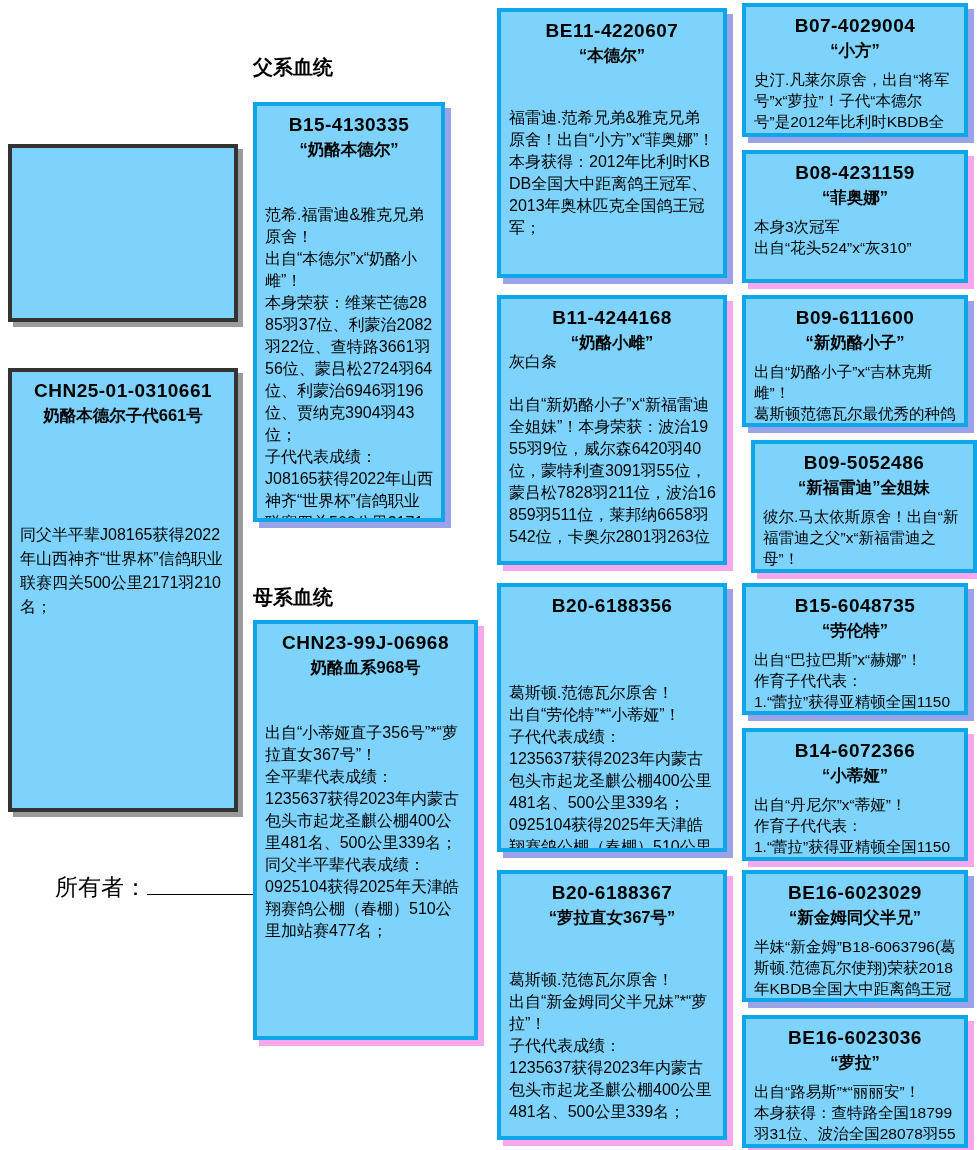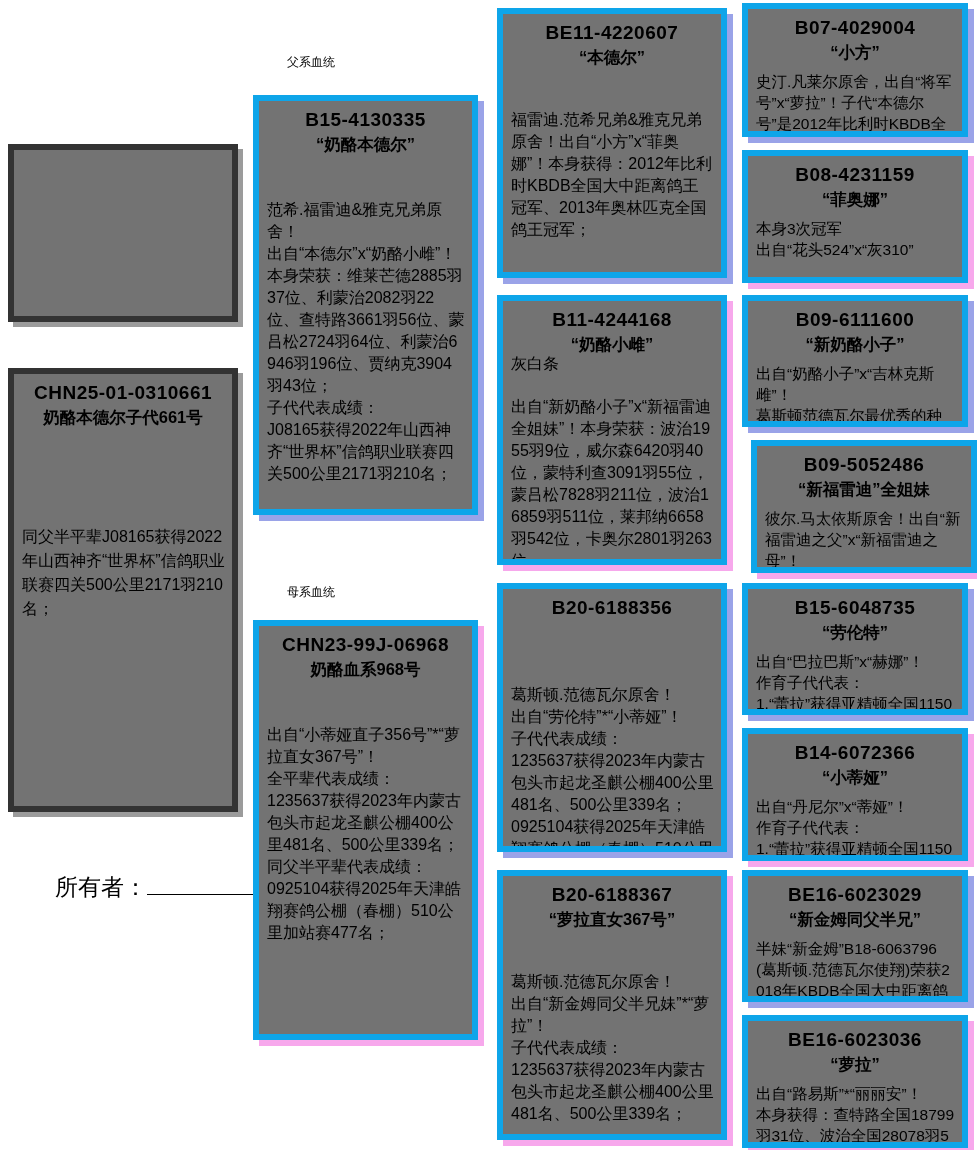--- a/index.html
+++ b/index.html
@@ -1,39 +1,39 @@
 <!DOCTYPE html>
 <html><head>
 <meta charset="utf-8">
 <style>
   html,body{margin:0;padding:0;background:#fff;}
   body{font-family:"Liberation Sans","DejaVu Sans",sans-serif;color:#000;}
   .canvas{position:relative;width:977px;height:1150px;overflow:hidden;background:#fff;}
 
-  .box{position:absolute;background:#737373;border:6px solid #0ea5e9;box-sizing:border-box;overflow:hidden;}
+  .box{position:absolute;background:#7dd3fc;border:4px solid #0ea5e9;box-sizing:border-box;overflow:hidden;}
   .box.sire{box-shadow:6px 6px 0 0 #9aa3e8;}
   .box.dam{box-shadow:6px 6px 0 0 #f7a8ec;padding-left:16px;}
   .box.neutral{box-shadow:5px 5px 0 0 #9b9b9b;border-color:#333;}
 
   .hd{position:absolute;top:7px;left:4px;right:4px;text-align:center;line-height:1.25;}
   .ring{font-size:19px;font-weight:bold;letter-spacing:0.5px;}
   .pname{font-size:16.5px;font-weight:bold;margin-top:2px;}
 
   .bd{position:absolute;left:8px;right:7px;font-size:16px;line-height:22px;
       white-space:pre-line;word-break:break-all;text-align:left;}
   .bd-main{top:118px;line-height:24px;margin-top:33px;}
   .bd-col2{top:98px;}
   .bd-col3{top:95px;}
   .bd-col4{top:62px;font-size:15.5px;line-height:21px;}
   .bd-sub{top:52px;}
 
   .clip{position:absolute;left:-17px;top:-6px;width:22px;height:22px;}
   .clip svg{display:block;}
 
-  .sec-label{position:absolute;font-size:12px;font-weight:normal;margin-left:34px;}
+  .sec-label{position:absolute;font-size:20px;font-weight:bold;}
   .owner{position:absolute;left:55px;top:872px;font-size:23px;}
   .owner .sig{display:inline-block;width:118px;border-bottom:1.6px solid #000;height:17px;vertical-align:baseline;}
 </style>
 </head>
 <body>
 
 <div class="canvas">
 
   <div class="box neutral" style="left:8px;top:144px;width:230px;height:178px;"></div>
 
@@ -43,21 +43,21 @@
       <div class="pname">奶酪本德尔子代661号</div>
     </div>
     <div class="bd bd-main">同父半平辈J08165获得2022年山西神齐“世界杯”信鸽职业联赛四关500公里2171羽210名；</div>
   </div>
 
   <div class="owner"><span>所有者：</span><span class="sig"></span></div>
 
   <div class="sec-label" style="left:253px;top:54px;">父系血统</div>
   <div class="sec-label" style="left:253px;top:584px;">母系血统</div>
 
-  <div class="box sire" style="left:253px;top:95px;width:225px;height:420px;">
+  <div class="box sire" style="left:253px;top:102px;width:192px;height:420px;">
     <span class="clip">
       <svg width="22" height="22" viewBox="0 0 24 24">
           <path d="M8 14 L13.2 7 a2.4 2.4 0 0 1 3.9 2.8 L11.4 17.4 a3.9 3.9 0 0 1-6.3-4.6 L10.8 5.6" fill="#fff" stroke="#7d7d7d" stroke-width="1.4"></path>
         </svg>
     </span>
     <div class="hd">
       <div class="ring">B15-4130335</div>
       <div class="pname">“奶酪本德尔”</div>
     </div>
     <div class="bd bd-col2">范希.福雷迪&amp;雅克兄弟原舍！

